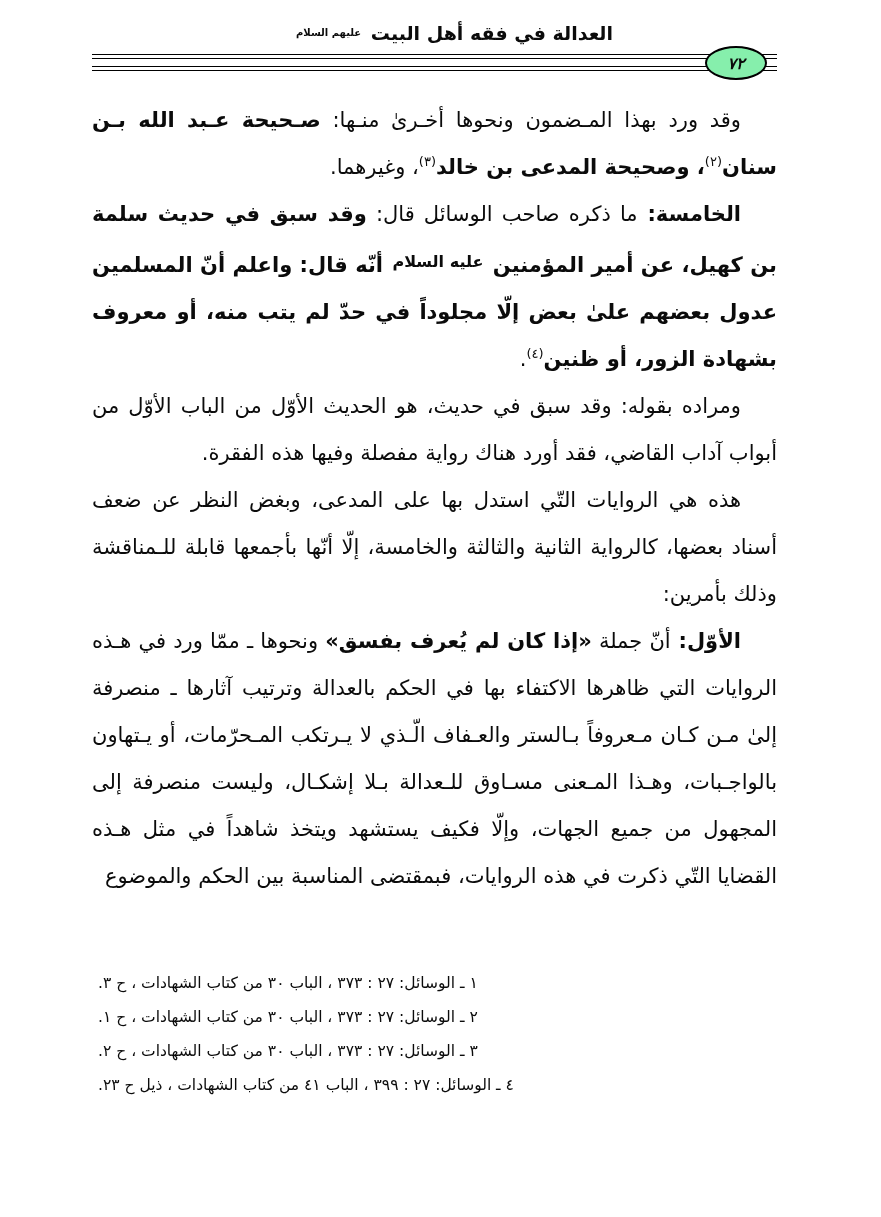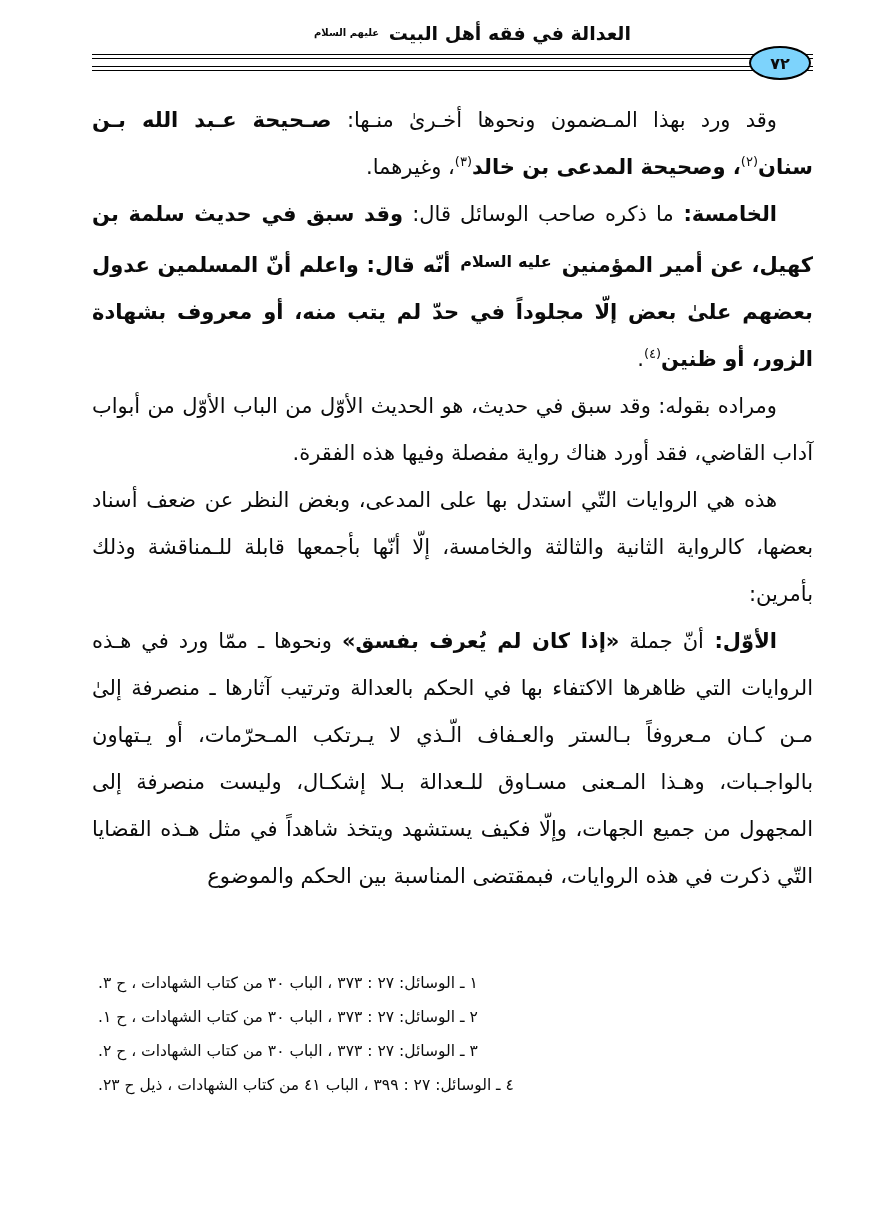--- a/index.html
+++ b/index.html
@@ -12,21 +12,21 @@
   }
   body {
     font-family: "DejaVu Sans", sans-serif;
     color: #0b0b0b;
     direction: rtl;
   }
   .page {
     box-sizing: border-box;
     width: 881px;
     height: 1217px;
-    padding: 22px 68px 20px 92px;
+    padding: 22px 104px 20px 92px;
     position: relative;
   }
   
   .header { position: relative; }
   .header-title {
     text-align: center;
     font-size: 19px;
     font-weight: bold;
     letter-spacing: 0.2px;
     padding-left: 40px;
@@ -43,33 +43,34 @@
     height: 15px;
   }
   .rule-pair {
     height: 3px;
     border-top: 1.6px solid #000;
     border-bottom: 1.6px solid #000;
   }
   .rule-gap { height: 7px; }
   .page-number-badge {
     position: absolute;
-    right: 2px;
+    right: 10px;
     top: -8px;
     width: 58px;
     height: 30px;
-    background: #7dd3fc;
+    background: #86efac;
     border: 2.5px solid #000;
     border-radius: 50%;
     display: flex;
     align-items: center;
     justify-content: center;
     font-size: 16px;
     font-weight: bold;
     z-index: 2;
+    font-style: italic;
   }
   
   .body-text {
     margin-top: 28px;
     font-size: 21px;
     line-height: 47px;
     text-align: justify;
   }
   .para { margin: 0; }
   .para.indent { text-indent: 36px; }

